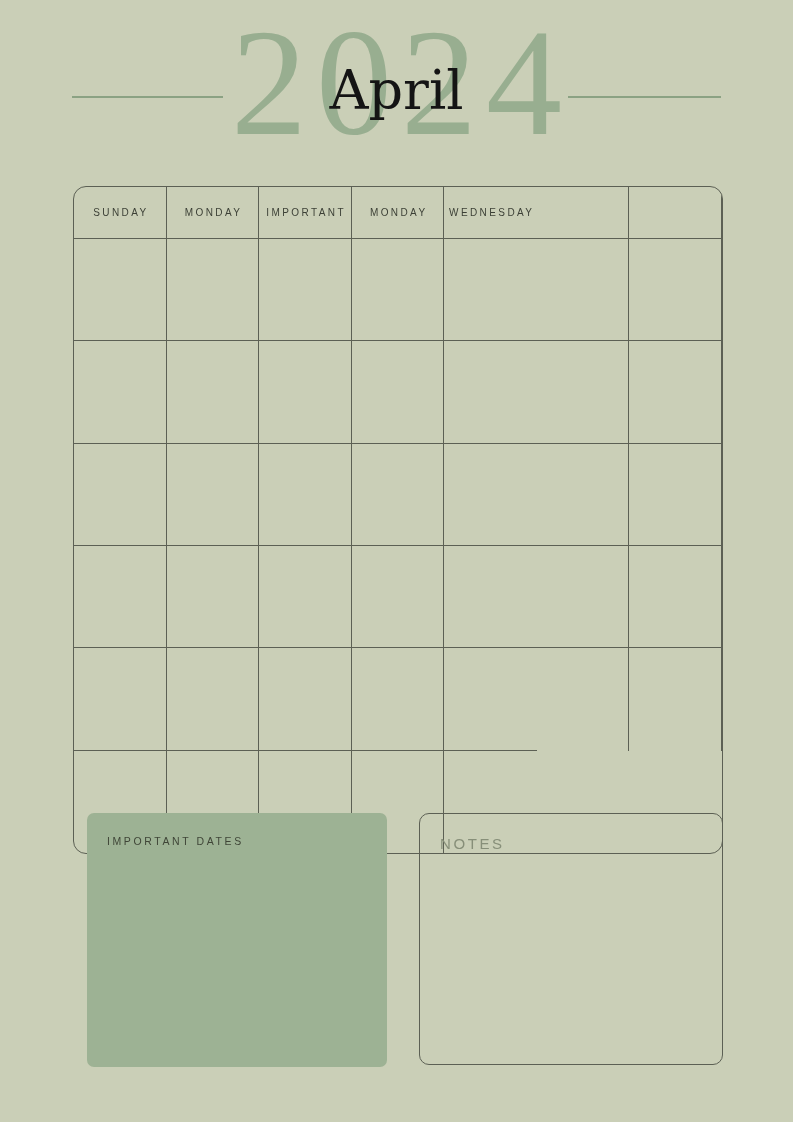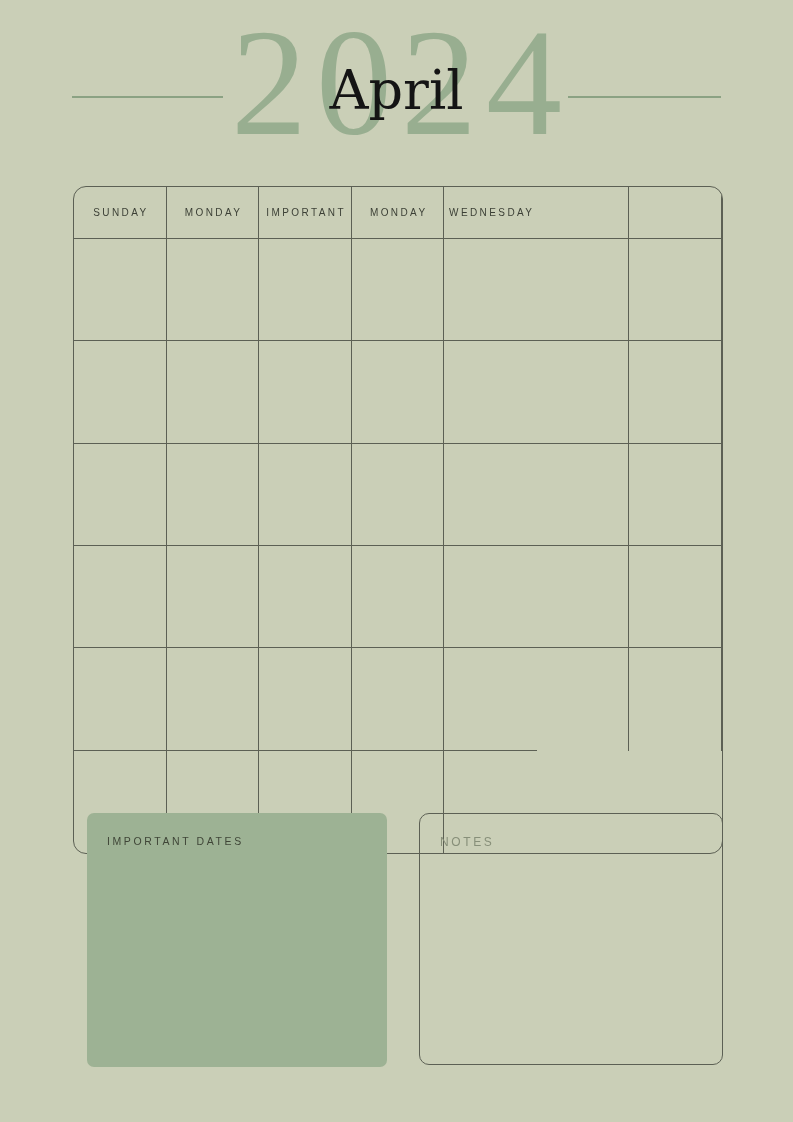--- a/index.html
+++ b/index.html
@@ -83,21 +83,21 @@
     font-size:10.5px;letter-spacing:2.6px;
     color:var(--important-label-text);
   }
   .notes{
     position:absolute;left:419px;top:813px;width:304px;height:252px;
     border:1.5px solid var(--grid-border);
     border-radius:10px;
     padding:21px 20px;
   }
   .notes .label{
-    font-size:12px;letter-spacing:2.6px;
+    font-size:15px;letter-spacing:2.6px;
     color:var(--notes-label-text);
   }
 </style>
 </head>
 <body>
 
 <div class="page">
 
   <div class="hline left"></div>
   <div class="hline right"></div>

